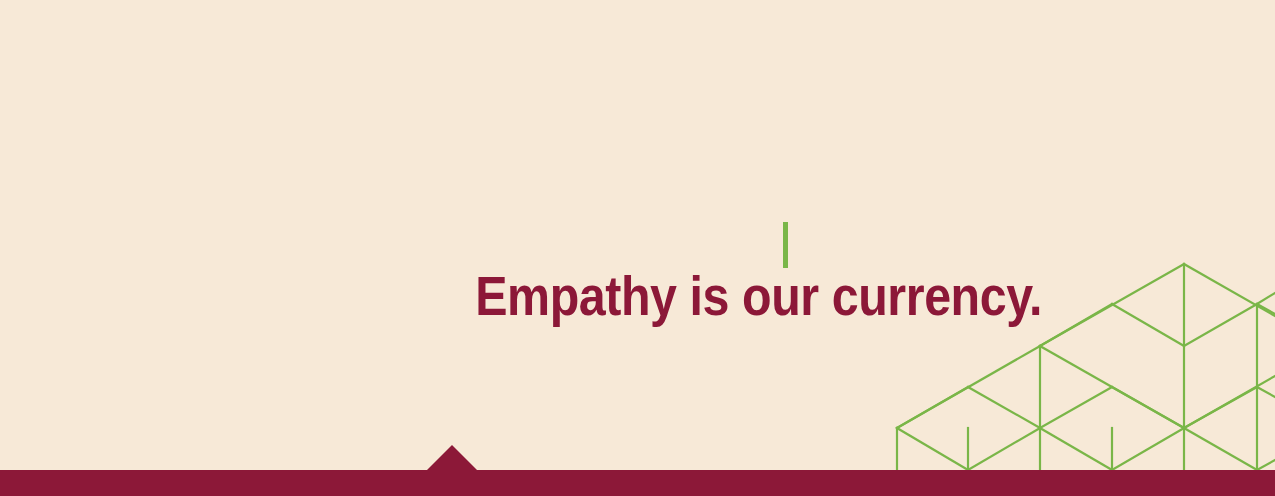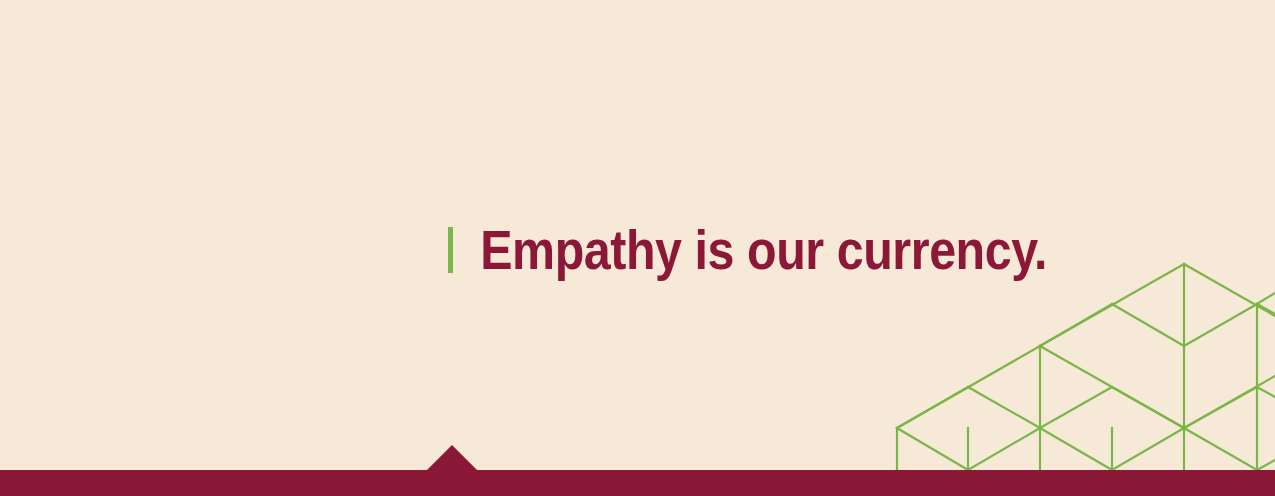--- a/index.html
+++ b/index.html
@@ -33,20 +33,21 @@
   }
 
   
   #headline-block {
     position: absolute;
     left: 448px;
     top: 222px;
     display: flex;
     align-items: center;
     height: 56px;
+    flex-direction: column;
   }
 
   #accent-bar {
     width: 5px;
     height: 46px;
     background: #7AB648;
     flex: 0 0 auto;
   }
 
   #headline {

